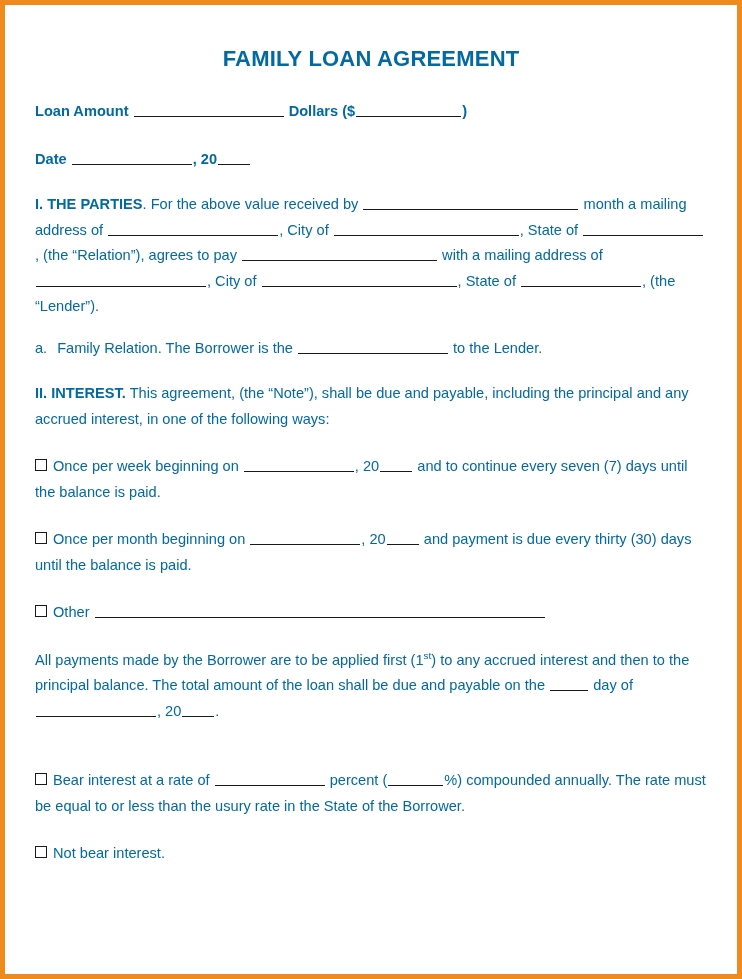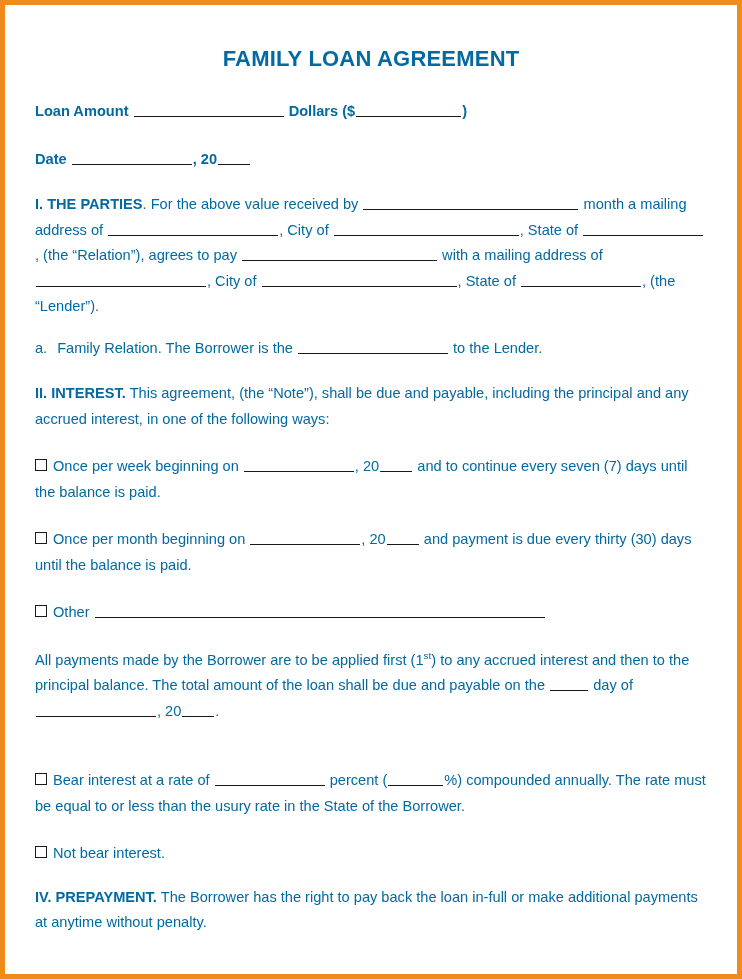--- a/index.html
+++ b/index.html
@@ -192,20 +192,15 @@
     </p>
 
     <div class="sp-22"></div>
 
     <p class="para">
       <span class="cbox"></span><span>Not bear interest.</span>
     </p>
 
     <div class="sp-18"></div>
 
-    <p class="para">
-      <span class="b">IV. PREPAYMENT.</span>
-      <span>The Borrower has the right to pay back the loan in-full or make additional</span>
-      <span>payments at anytime without penalty.</span>
-    </p>
 
   </div>
 </div>
 
 </body></html>

